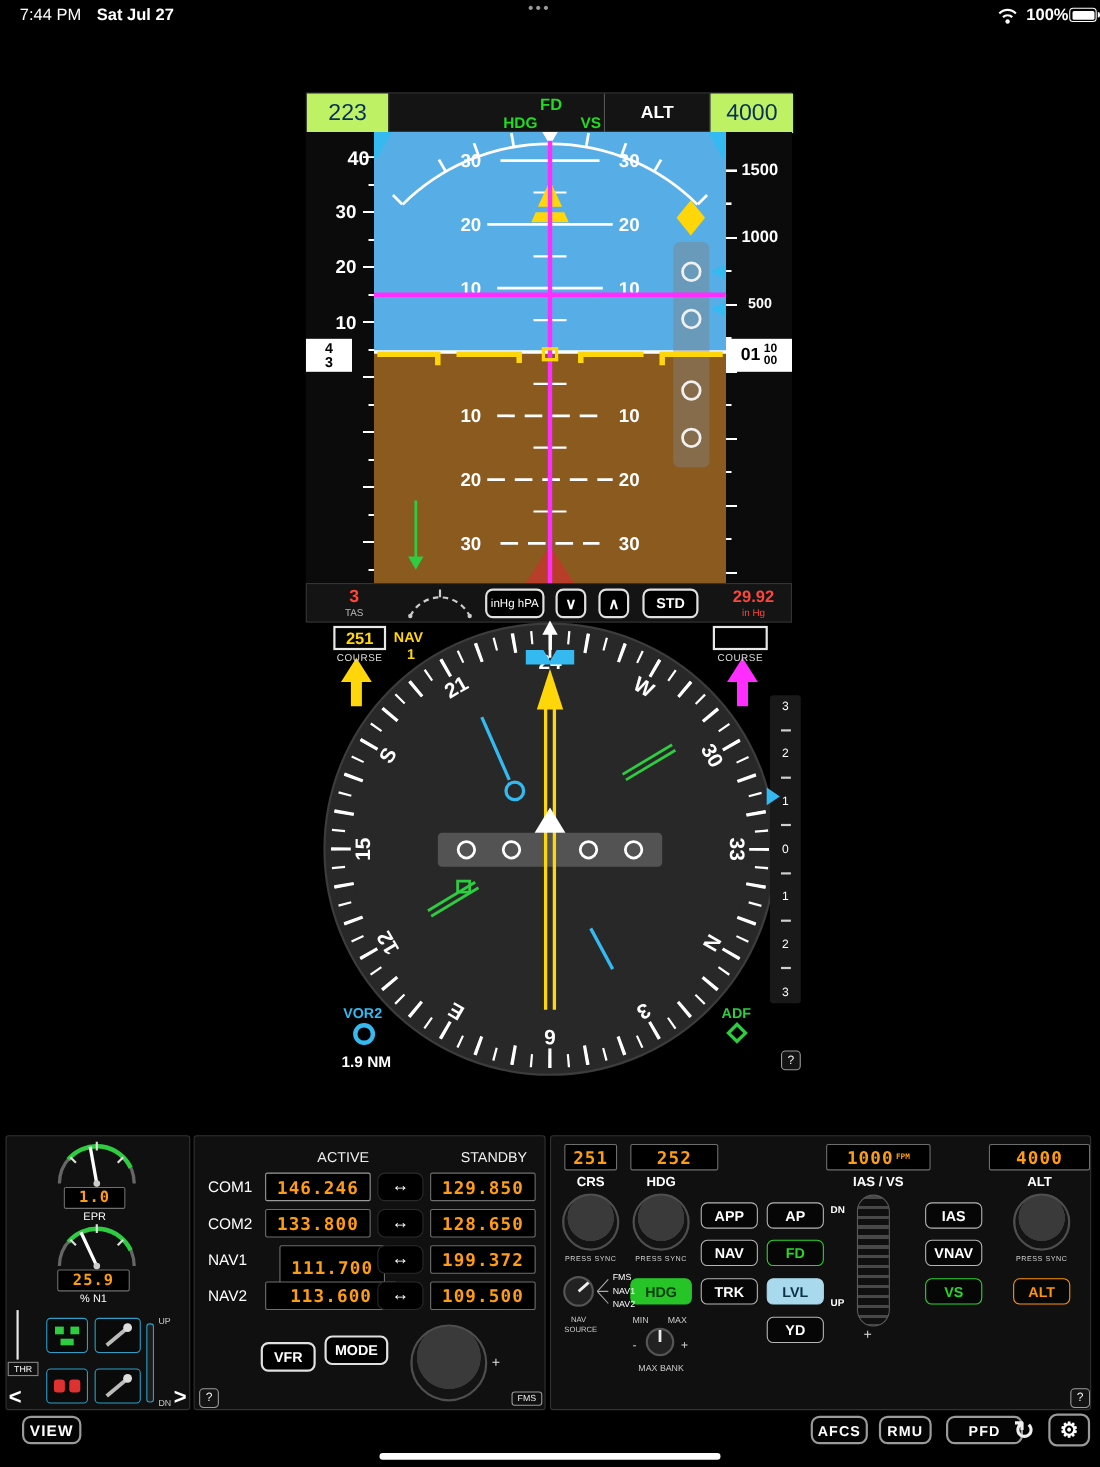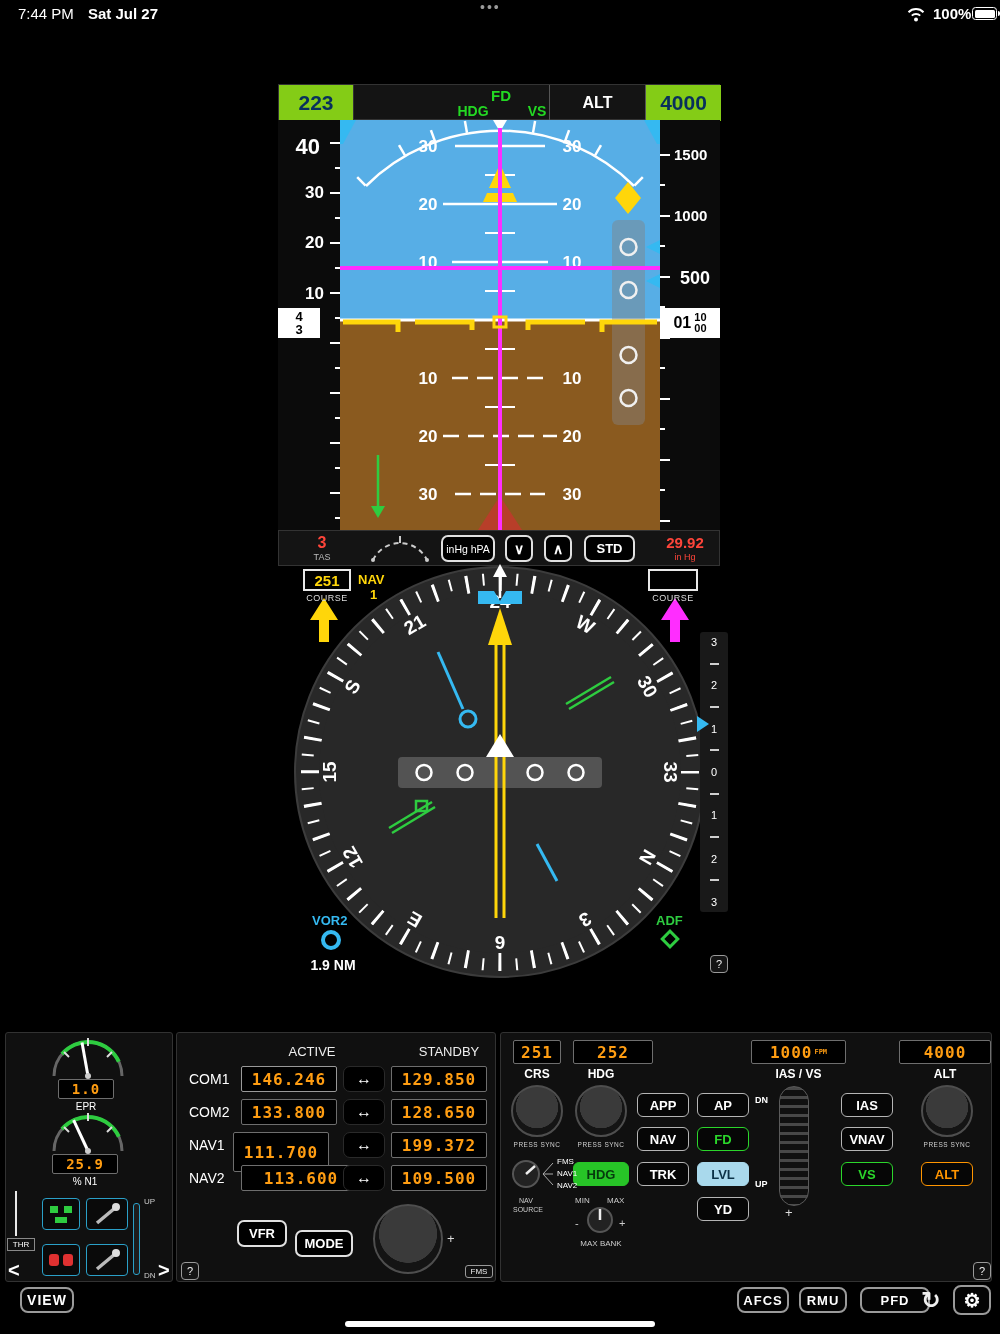--- a/index.html
+++ b/index.html
@@ -10,21 +10,21 @@
 .flex{display:flex;align-items:center;justify-content:center}
 .seg{font-family:"DejaVu Sans Mono",monospace;color:#ff9d12;font-weight:700;letter-spacing:1px}
 .disp{background:#000;border:1px solid #6e6e6e;display:flex;align-items:center;justify-content:center;border-radius:2px}
 .obtn{border:2px solid #9a9a9a;border-radius:8px;background:rgba(10,10,10,.4);color:#fff;display:flex;align-items:center;justify-content:center;font-weight:700}
 .sbtn{border:2px solid #e0e0e0;border-radius:7px;background:#000;color:#fff;display:flex;align-items:center;justify-content:center;font-weight:700}
 .panel{position:absolute;background:#101010;border:1px solid #323232;border-radius:3px;overflow:hidden}
 .help{border:1.5px solid #9a9a9a;border-radius:4px;background:#141414;color:#eee;font-size:11px;display:flex;align-items:center;justify-content:center}
 .afbtn{position:absolute;width:52px;height:24px;border:1.5px solid #b5b5b5;border-radius:6px;background:#060606;color:#fff;font-size:13px;font-weight:700;display:flex;align-items:center;justify-content:center}
 .knob{border-radius:50%;background:radial-gradient(circle at 50% 42%,#3a3a3a 0 57%,#141414 58% 100%),repeating-conic-gradient(#4a4a4a 0 7deg,#161616 7deg 14deg);border:2px solid #4e4e4e}
 .tinylab{color:#cfcfcf;position:absolute;text-align:center}
-.bluebox{background:#84cc16;color:#08305c;font-weight:700;display:flex;align-items:center;justify-content:center}
+.bluebox{background:#bef264;color:#08305c;font-weight:400;display:flex;align-items:center;justify-content:center}
 .tapelabel{position:absolute;color:#fff;font-weight:700}
 .tickmajor{position:absolute;background:repeating-linear-gradient(180deg,#fff 0 2px,transparent 2px 50px)}
 .dash{width:9px;height:2px;background:#cfcfcf}
 .greensq{background:#2ecc40}
 </style>
 </head>
 <body>
 
 <div id="screen">
 
@@ -127,36 +127,36 @@
       </g>
       <polygon points="320,120 306,127 320,134" fill="#35b9f1"></polygon>
       <polygon points="320,154 306,161 320,168" fill="#35b9f1"></polygon>
       <polygon points="0,0 16,0 3,24 0,24" fill="#35b9f1"></polygon>
       <polygon points="320,0 304,0 317,24 320,24" fill="#35b9f1"></polygon>
     </svg>
 
     <div class="abs" style="left:0;top:36px;width:62px;height:410px;background:#0b0b0b;overflow:hidden">
       <div class="tickmajor" style="left:52px;top:22px;width:10px;height:388px"></div>
       <div class="tickmajor" style="left:57px;top:47px;width:5px;height:363px"></div>
-      <span class="tapelabel" style="right:20px;top:14px;font-size:22px">40</span>
+      <span class="tapelabel" style="right:4px;top:14px;font-size:18px">40</span>
       <span class="tapelabel" style="right:16px;top:63px;font-size:17px">30</span>
       <span class="tapelabel" style="right:16px;top:113px;font-size:17px">20</span>
       <span class="tapelabel" style="right:16px;top:164px;font-size:17px">10</span>
       <div class="abs" style="left:0;top:188px;width:42px;height:30px;background:#fff;color:#000;display:flex;flex-direction:column;align-items:center;justify-content:center;line-height:1">
         <span style="font-size:13px;font-weight:700">4</span>
         <span style="font-size:13px;font-weight:700">3</span>
       </div>
     </div>
 
     <div class="abs" style="left:382px;top:36px;width:60px;height:410px;background:#0b0b0b;overflow:hidden">
       <div class="tickmajor" style="left:0;top:34px;width:10px;height:376px;background:repeating-linear-gradient(180deg,#fff 0 2px,transparent 2px 61px)"></div>
       <div class="tickmajor" style="left:0;top:64px;width:5px;height:346px;background:repeating-linear-gradient(180deg,#fff 0 2px,transparent 2px 61px)"></div>
       <span class="tapelabel" style="left:14px;top:26px;font-size:15px">1500</span>
       <span class="tapelabel" style="left:14px;top:87px;font-size:15px">1000</span>
-      <span class="tapelabel" style="left:20px;top:148px;font-size:18px">500</span>
+      <span class="tapelabel" style="left:20px;top:148px;font-size:13px">500</span>
       <div class="abs" style="left:0;top:188px;width:60px;height:30px;background:#fff;color:#000;display:flex;align-items:center;justify-content:center;gap:3px">
         <span style="font-size:16px;font-weight:700">01</span>
         <span style="display:flex;flex-direction:column;line-height:1">
           <span style="font-size:11px;font-weight:700">10</span>
           <span style="font-size:11px;font-weight:700">00</span>
         </span>
       </div>
     </div>
 
     <div class="abs" style="left:0;top:446px;width:442px;height:36px;background:#141414;border:1px solid #333">
@@ -367,21 +367,21 @@
       <div class="abs flex" style="left:166px;top:3px;width:42px;height:26px;background:#000;border:1px solid #2a2a2a;border-radius:7px;color:#fff;font-size:16px;font-weight:700">
           <span>↔</span>
         </div>
       <div class="abs disp" style="left:214px;top:3px;width:96px;height:26px">
           <span class="seg" style="font-size:16px">128.650</span>
         </div>
     </div>
 
     <div class="abs" style="left:0;top:96px;width:320px;height:33px">
       <span class="abs" style="left:12px;top:8px;color:#fff;font-size:14px">NAV1</span>
-      <div class="abs disp" style="left:56px;top:3px;width:96px;height:40px">
+      <div class="abs disp" style="left:77px;top:3px;width:96px;height:40px">
           <span class="seg" style="font-size:16px">111.700</span>
         </div>
       <div class="abs flex" style="left:166px;top:3px;width:42px;height:26px;background:#000;border:1px solid #2a2a2a;border-radius:7px;color:#fff;font-size:16px;font-weight:700">
           <span>↔</span>
         </div>
       <div class="abs disp" style="left:214px;top:3px;width:96px;height:26px">
           <span class="seg" style="font-size:16px">199.372</span>
         </div>
     </div>
 
@@ -394,21 +394,21 @@
           <span>↔</span>
         </div>
       <div class="abs disp" style="left:214px;top:3px;width:96px;height:26px">
           <span class="seg" style="font-size:16px">109.500</span>
         </div>
     </div>
 
     <div class="abs sbtn" style="left:60px;top:187px;width:50px;height:27px;font-size:13px">
       <span>VFR</span>
     </div>
-    <div class="abs sbtn" style="left:118px;top:197px;width:58px;height:27px;font-size:13px">
+    <div class="abs sbtn" style="left:118px;top:181px;width:58px;height:27px;font-size:13px">
       <span>MODE</span>
     </div>
     <div class="abs knob" style="left:196px;top:171px;width:70px;height:70px"></div>
     <div class="abs" style="left:270px;top:198px;color:#ddd;font-size:13px">+</div>
     <div class="abs help" style="left:4px;top:229px;width:18px;height:18px">
       <span>?</span>
     </div>
     <div class="abs flex" style="left:288px;top:232px;width:28px;height:13px;border:1px solid #999;border-radius:3px;color:#eee;font-size:8px">
       <span>FMS</span>
     </div>

